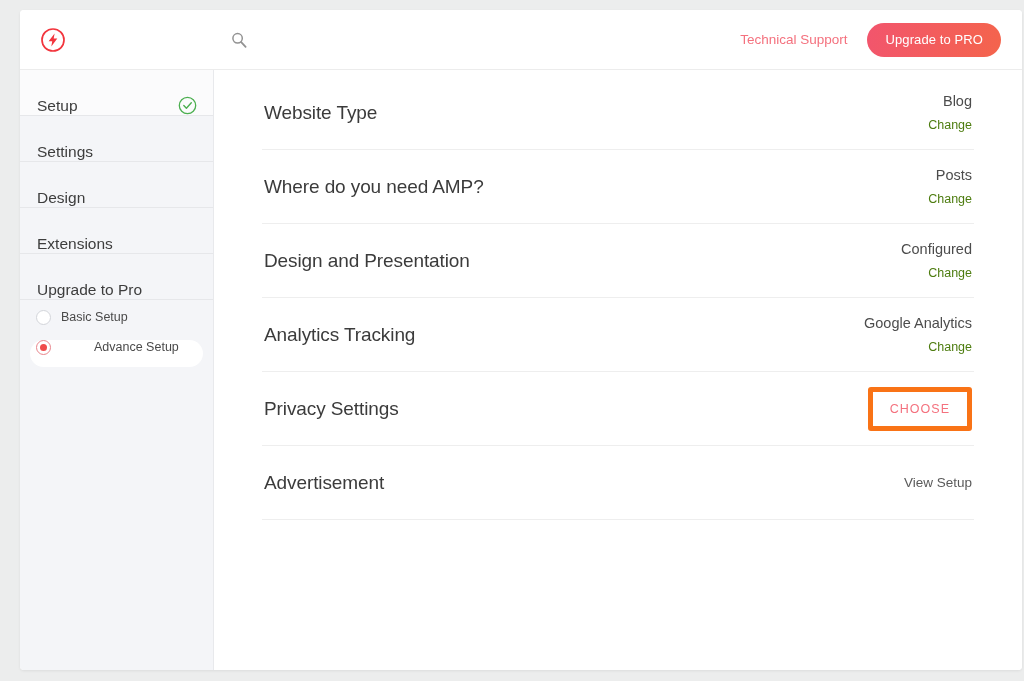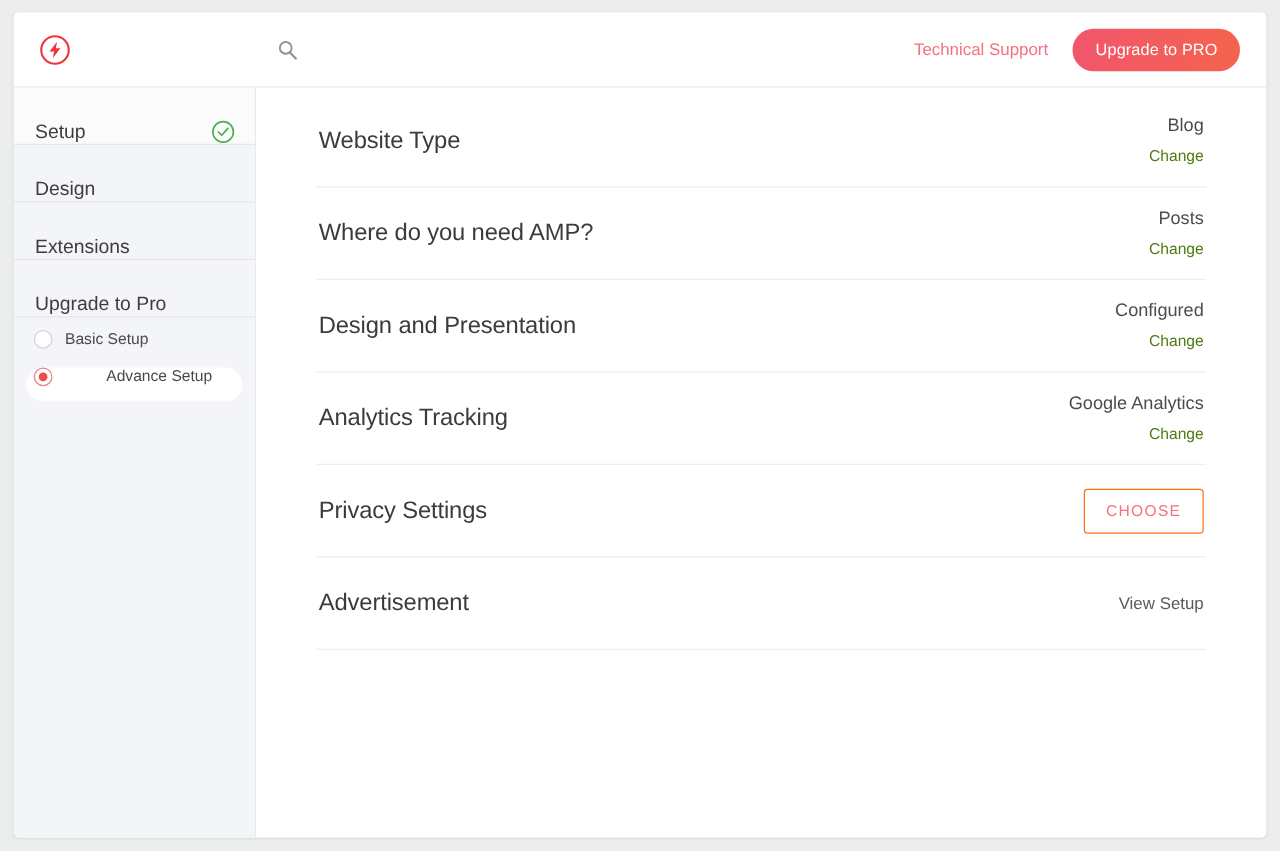--- a/index.html
+++ b/index.html
@@ -10,21 +10,21 @@
     -webkit-font-smoothing: antialiased;
   }
   .page {
     position: relative;
     width: 1024px; height: 681px;
     background: #eceded;
     overflow: hidden;
   }
   .card {
     position: absolute;
-    left: 11px; top: 10px;
+    left: 20px; top: 10px;
     width: 1002px; height: 660px;
     background: #ffffff;
     border-radius: 4px;
     box-shadow: 0 1px 3px rgba(0,0,0,0.07);
     overflow: hidden;
     display: flex;
     flex-direction: column;
   }
 
   
@@ -179,21 +179,21 @@
     color: #5a5a5a;
     text-decoration: none;
     cursor: pointer;
   }
   .choose-btn {
     font-family: "Liberation Sans", sans-serif;
     font-size: 12.5px;
     letter-spacing: 1px;
     color: #f4717e;
     background: #ffffff;
-    border: 1px solid #f97316;
+    border: 5px solid #f97316;
     border-radius: 3px;
     padding: 10px 17px;
     cursor: pointer;
   }
 </style>
 </head>
 <body>
 
 <div class="page">
   <div class="card">
@@ -228,20 +228,23 @@
         <div class="nav-item active">
           <span class="nav-label">Setup</span>
           <span>
             <svg class="check-icon" viewBox="0 0 19 19" aria-hidden="true">
               <circle cx="9.5" cy="9.5" r="8.2" fill="none" stroke="#4caf50" stroke-width="1.3"></circle>
               <path d="M5.8 9.6 L8.4 12.2 L13.3 6.7" fill="none" stroke="#4caf50" stroke-width="1.4" stroke-linecap="round" stroke-linejoin="round"></path>
             </svg>
           </span>
         </div>
 
+        <div class="nav-item">
+          <span class="nav-label">Settings</span>
+        </div>
 
         <div class="nav-item">
           <span class="nav-label">Design</span>
         </div>
 
         <div class="nav-item">
           <span class="nav-label">Extensions</span>
         </div>
 
         <div class="nav-item">

